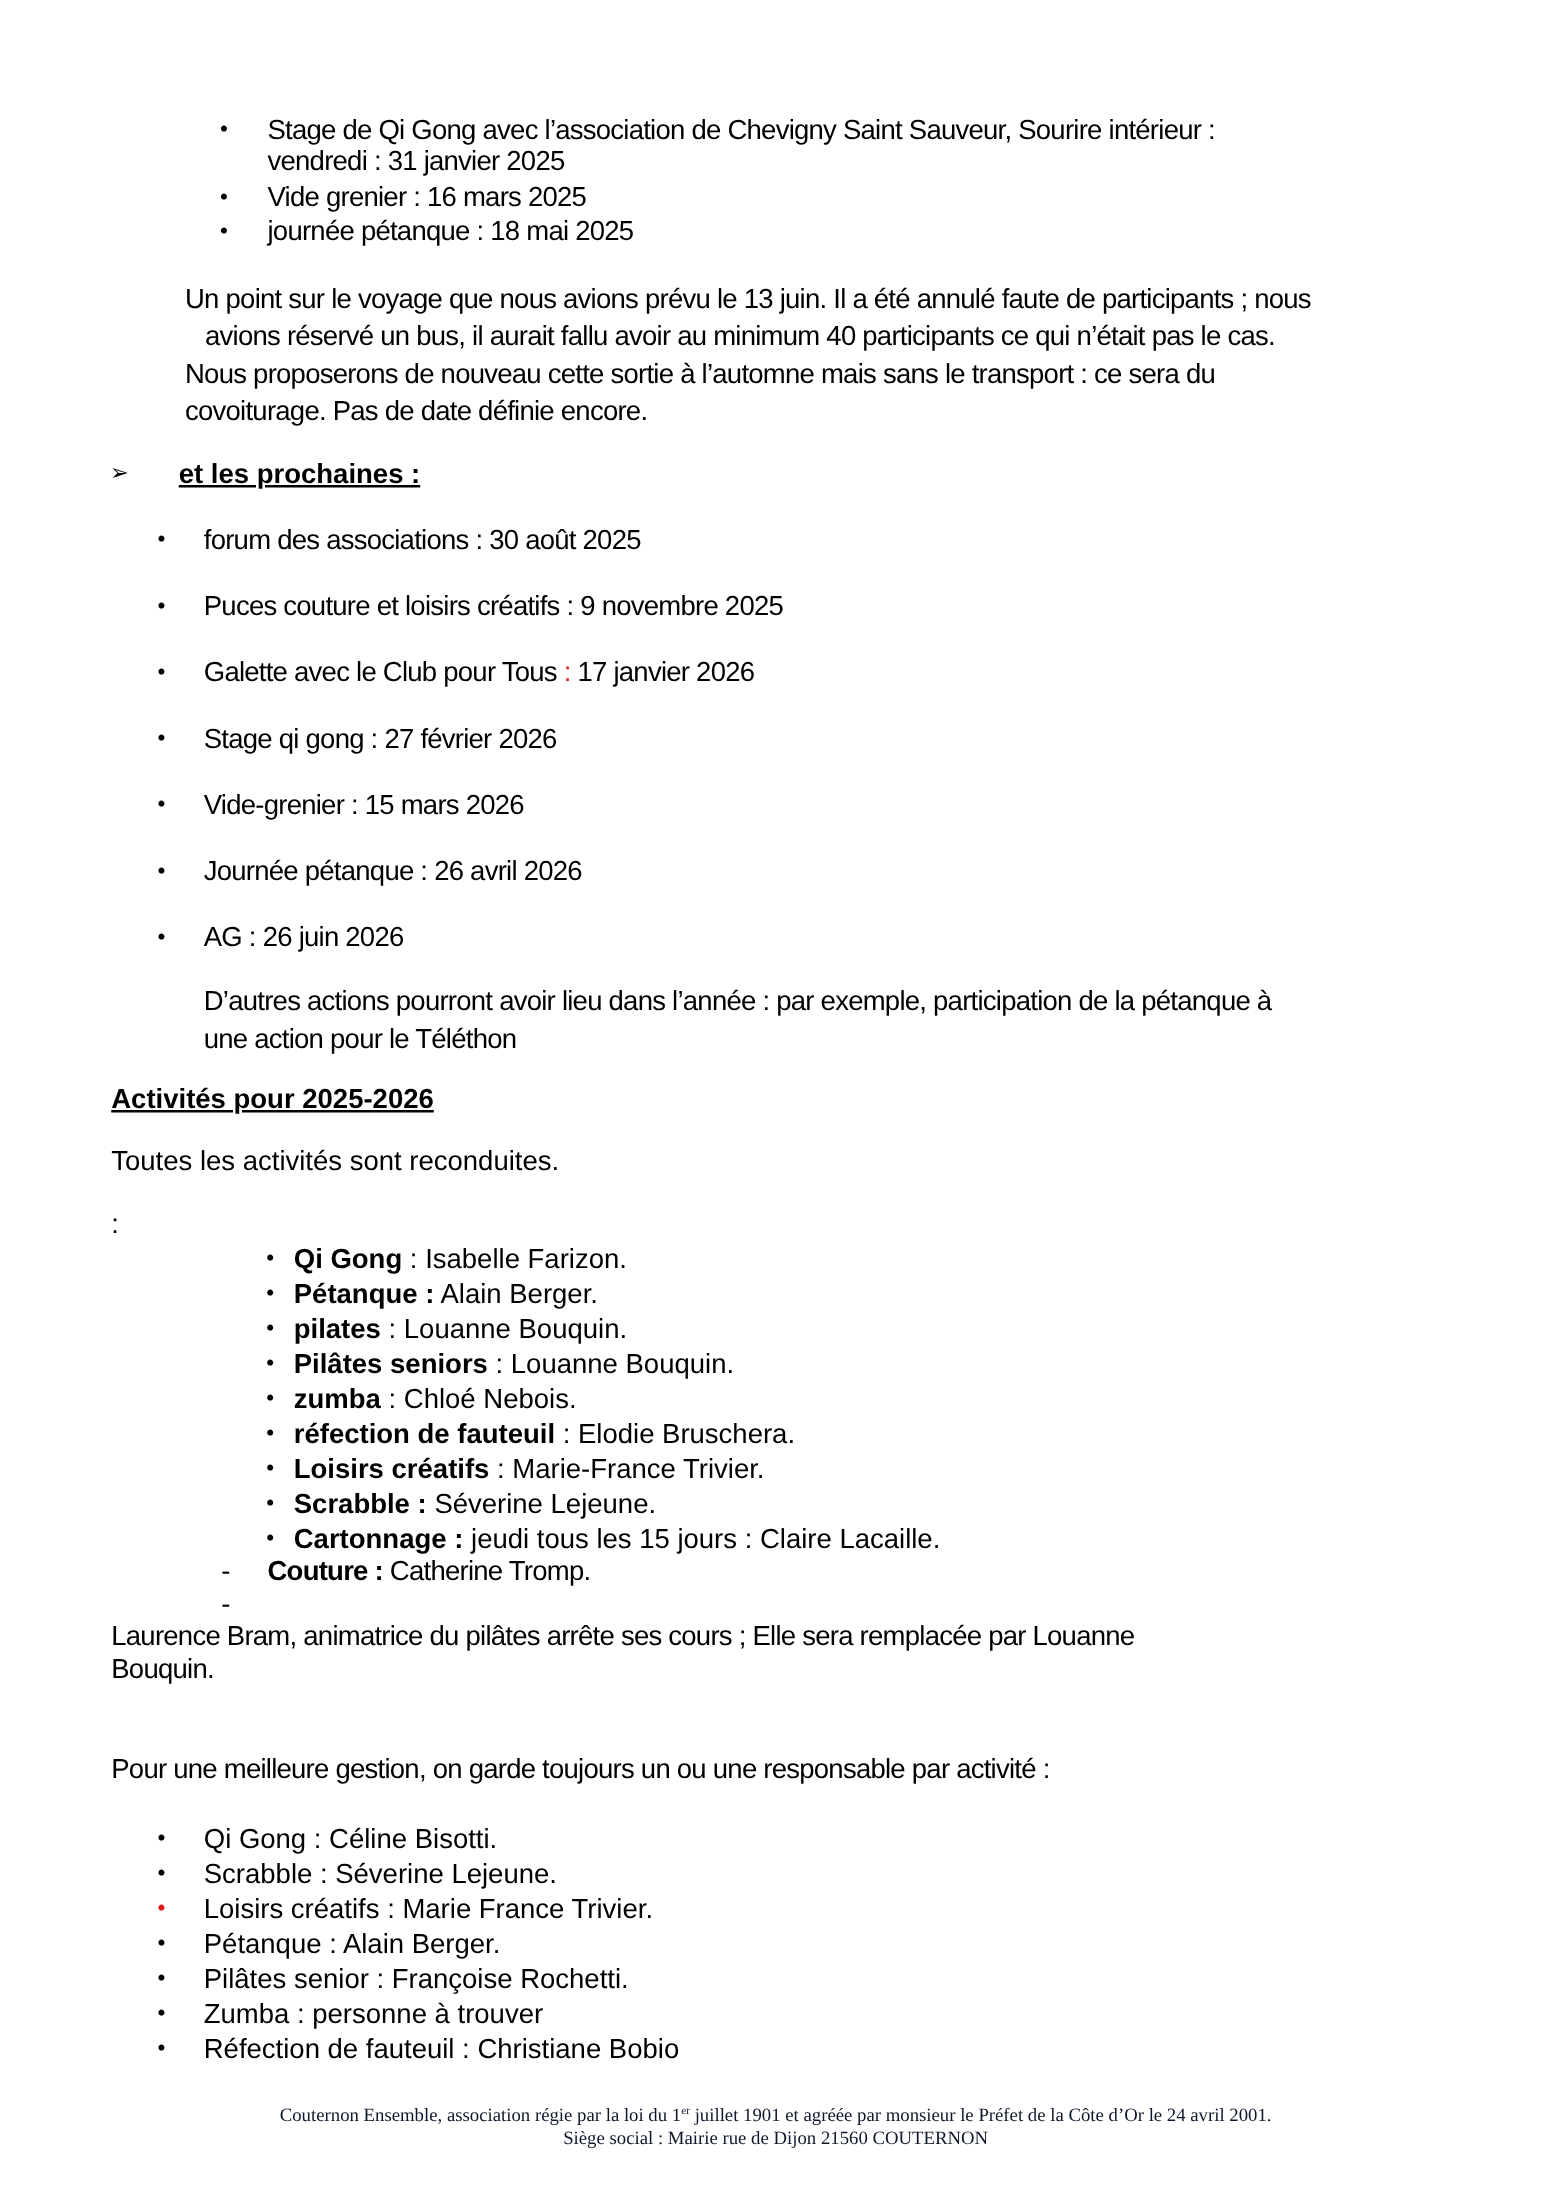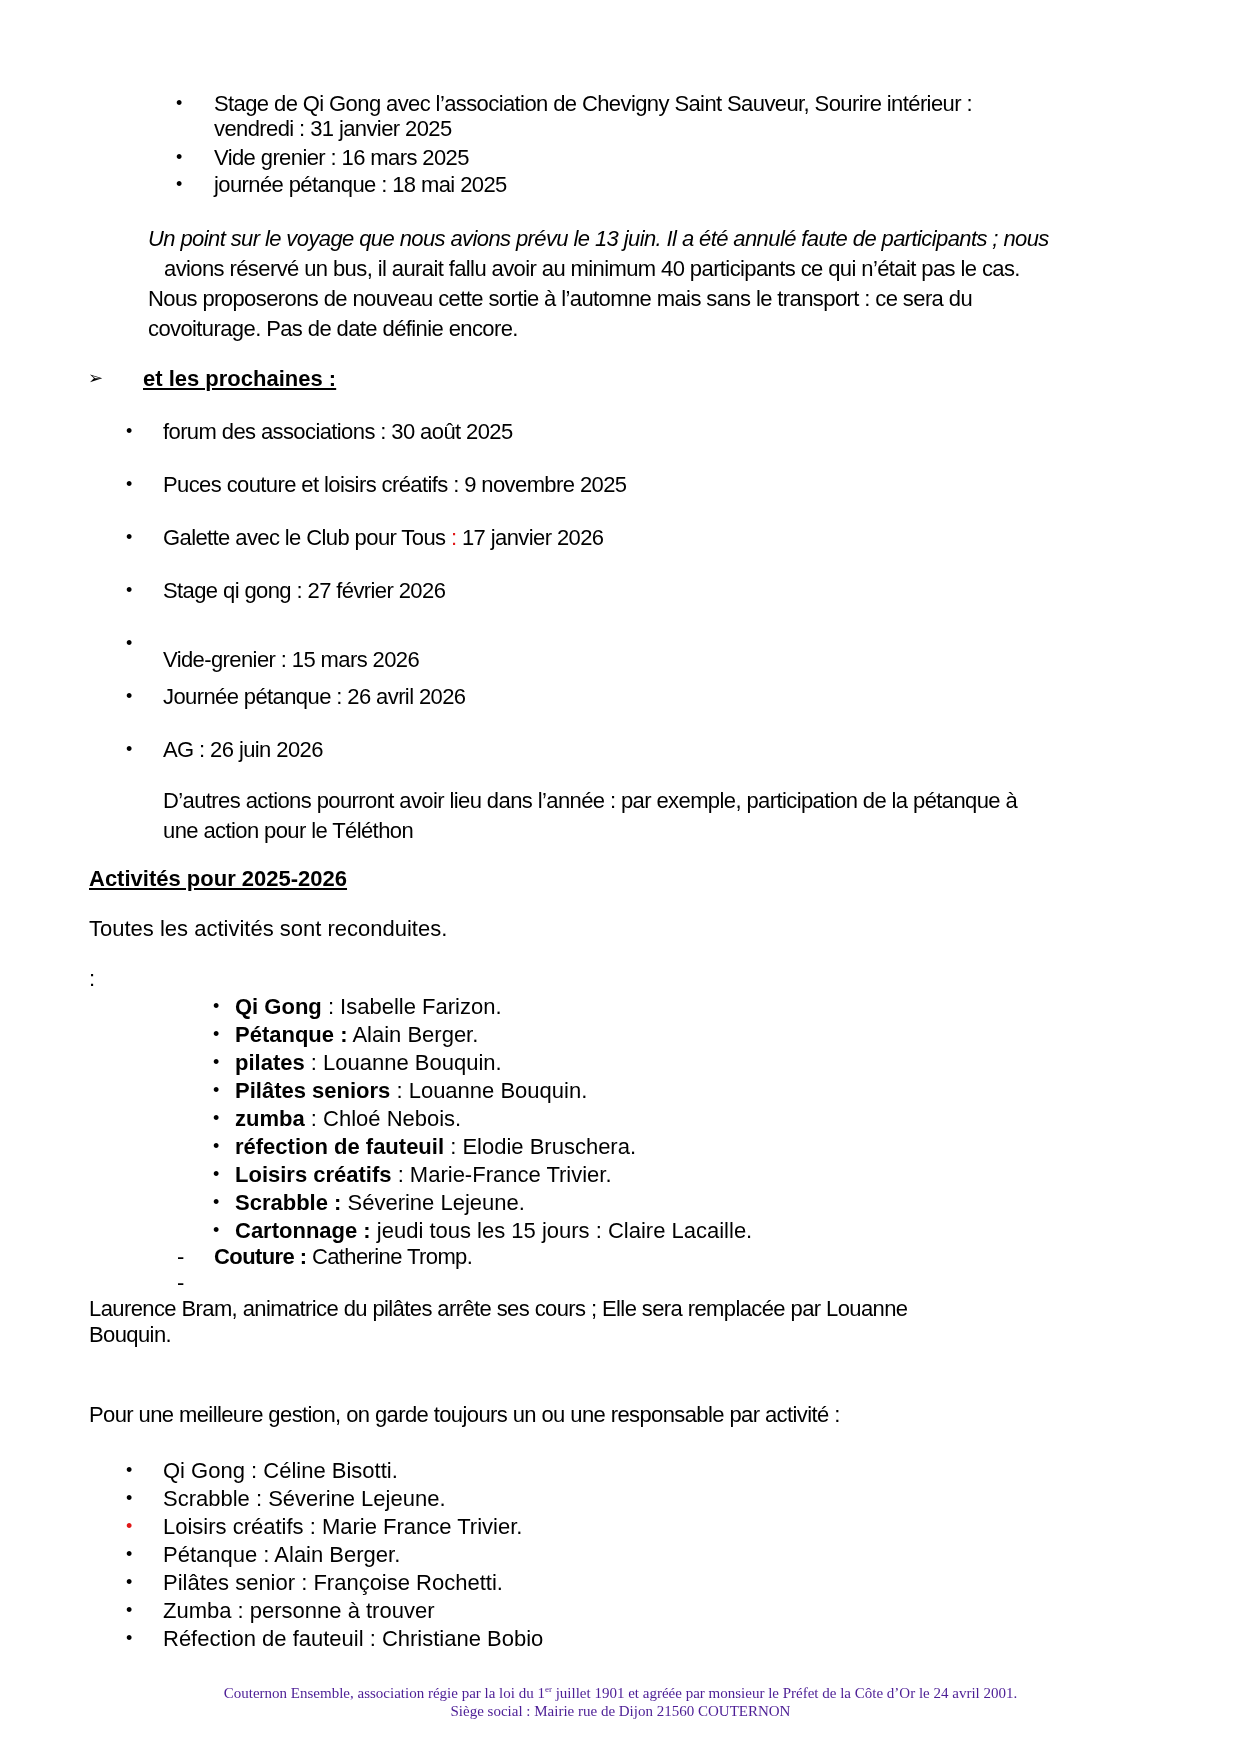--- a/index.html
+++ b/index.html
@@ -6,39 +6,39 @@
   body { width: 1241px; height: 1755px; position: relative; overflow: hidden;
          font-family: "Liberation Sans", sans-serif; color: #000; }
   .abs { position: absolute; }
   .t { font-size: 22px; line-height: 25px; white-space: nowrap; }
   .cond { font-family: "Liberation Sans Narrow", "Liberation Sans", sans-serif; letter-spacing: -0.6px; }
   .bullet { position: absolute; font-size: 18px; line-height: 25px; }
   .just { text-align: justify; text-align-last: left; white-space: normal; }
   .b { font-weight: bold; }
   .u { text-decoration: underline; }
   .red { color: #e01818; }
-  .footer { font-family: "Liberation Serif", serif; color: #4c1d95; font-size: 15px; line-height: 17px;
+  .footer { font-family: "Liberation Serif", serif; color: #0f172a; font-size: 15px; line-height: 17px;
             text-align: center; width: 1241px; left: 0; }
   sup { font-size: 9px; vertical-align: super; line-height: 0; }
 </style>
 </head>
 <body>
 
 <div>
   <span class="bullet" style="left:176px;top:91px;">•</span>
   <div class="abs t cond" style="left:214px;top:91px;">Stage de Qi Gong avec l’association de Chevigny Saint Sauveur, Sourire intérieur :</div>
   <div class="abs t cond" style="left:214px;top:116px;">vendredi : 31 janvier 2025</div>
   <span class="bullet" style="left:176px;top:145px;">•</span>
   <div class="abs t cond" style="left:214px;top:145px;">Vide grenier : 16 mars 2025</div>
   <span class="bullet" style="left:176px;top:172px;">•</span>
   <div class="abs t cond" style="left:214px;top:172px;">journée pétanque : 18 mai 2025</div>
 </div>
 
 <div>
-  <div class="abs t cond just" style="left:148px;top:226px;width:1000px;font-style:italic;">Un point sur le voyage que nous avions prévu le 13 juin. Il a été annulé faute de participants ; nous</div>
+  <div class="abs t cond just" style="left:148px;top:226px;width:1000px;">Un point sur le voyage que nous avions prévu le 13 juin. Il a été annulé faute de participants ; nous</div>
   <div class="abs t cond just" style="left:164px;top:256px;width:1000px;">avions réservé un bus, il aurait fallu avoir au minimum 40 participants ce qui n’était pas le cas.</div>
   <div class="abs t cond just" style="left:148px;top:286px;width:1000px;">Nous proposerons de nouveau cette sortie à l’automne mais sans le transport : ce sera du</div>
   <div class="abs t cond" style="left:148px;top:316px;">covoiturage. Pas de date définie encore.</div>
 </div>
 
 <div>
   <span class="abs" style="left:88px;top:366px;font-size:18px;line-height:25px;">➢</span>
   <div class="abs t b u" style="left:114px;top:366px;margin-left:29px;">et les prochaines :</div>
 
   <span class="bullet" style="left:126px;top:419px;">•</span>
@@ -47,21 +47,21 @@
   <span class="bullet" style="left:126px;top:472px;">•</span>
   <div class="abs t cond" style="left:163px;top:472px;">Puces couture et loisirs créatifs : 9 novembre 2025</div>
 
   <span class="bullet" style="left:126px;top:525px;">•</span>
   <div class="abs t cond" style="left:163px;top:525px;"><span>Galette avec le Club pour Tous </span><span class="red">:</span><span> 17 janvier 2026</span></div>
 
   <span class="bullet" style="left:126px;top:578px;">•</span>
   <div class="abs t cond" style="left:163px;top:578px;">Stage qi gong : 27 février 2026</div>
 
   <span class="bullet" style="left:126px;top:631px;">•</span>
-  <div class="abs t cond" style="left:163px;top:631px;margin-top:16px;">Vide-grenier : 15 mars 2026</div>
+  <div class="abs t cond" style="left:163px;top:631px;">Vide-grenier : 15 mars 2026</div>
 
   <span class="bullet" style="left:126px;top:684px;">•</span>
   <div class="abs t cond" style="left:163px;top:684px;">Journée pétanque : 26 avril 2026</div>
 
   <span class="bullet" style="left:126px;top:737px;">•</span>
   <div class="abs t cond" style="left:163px;top:737px;text-align:center;">AG : 26 juin 2026</div>
 
   <div class="abs t cond just" style="left:163px;top:788px;width:985px;">D’autres actions pourront avoir lieu dans l’année : par exemple, participation de la pétanque à</div>
   <div class="abs t cond" style="left:163px;top:818px;">une action pour le Téléthon</div>
 </div>

